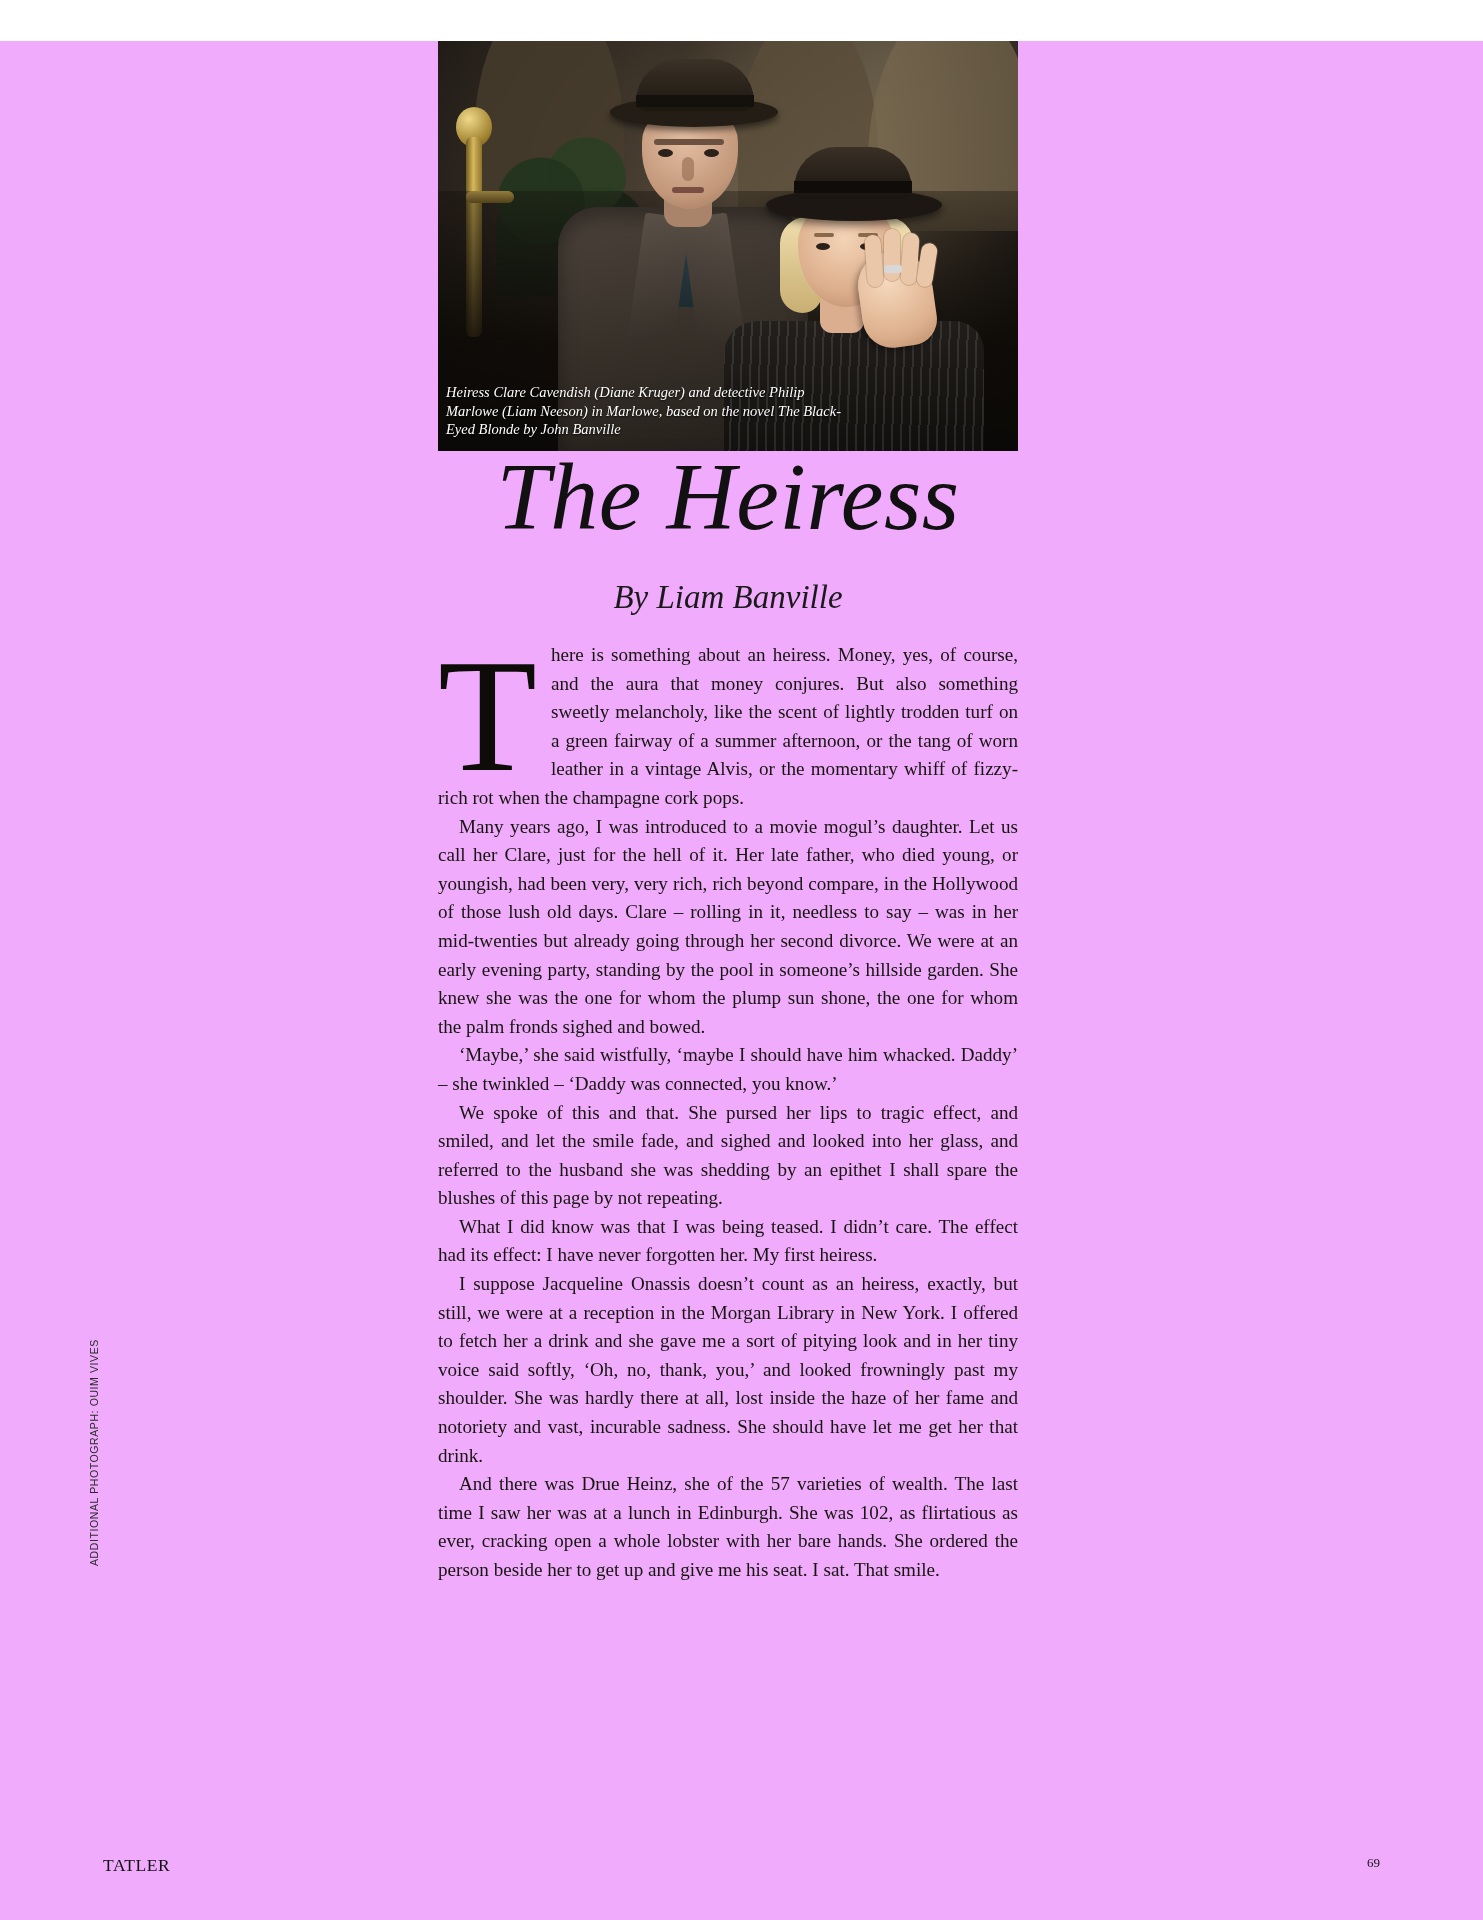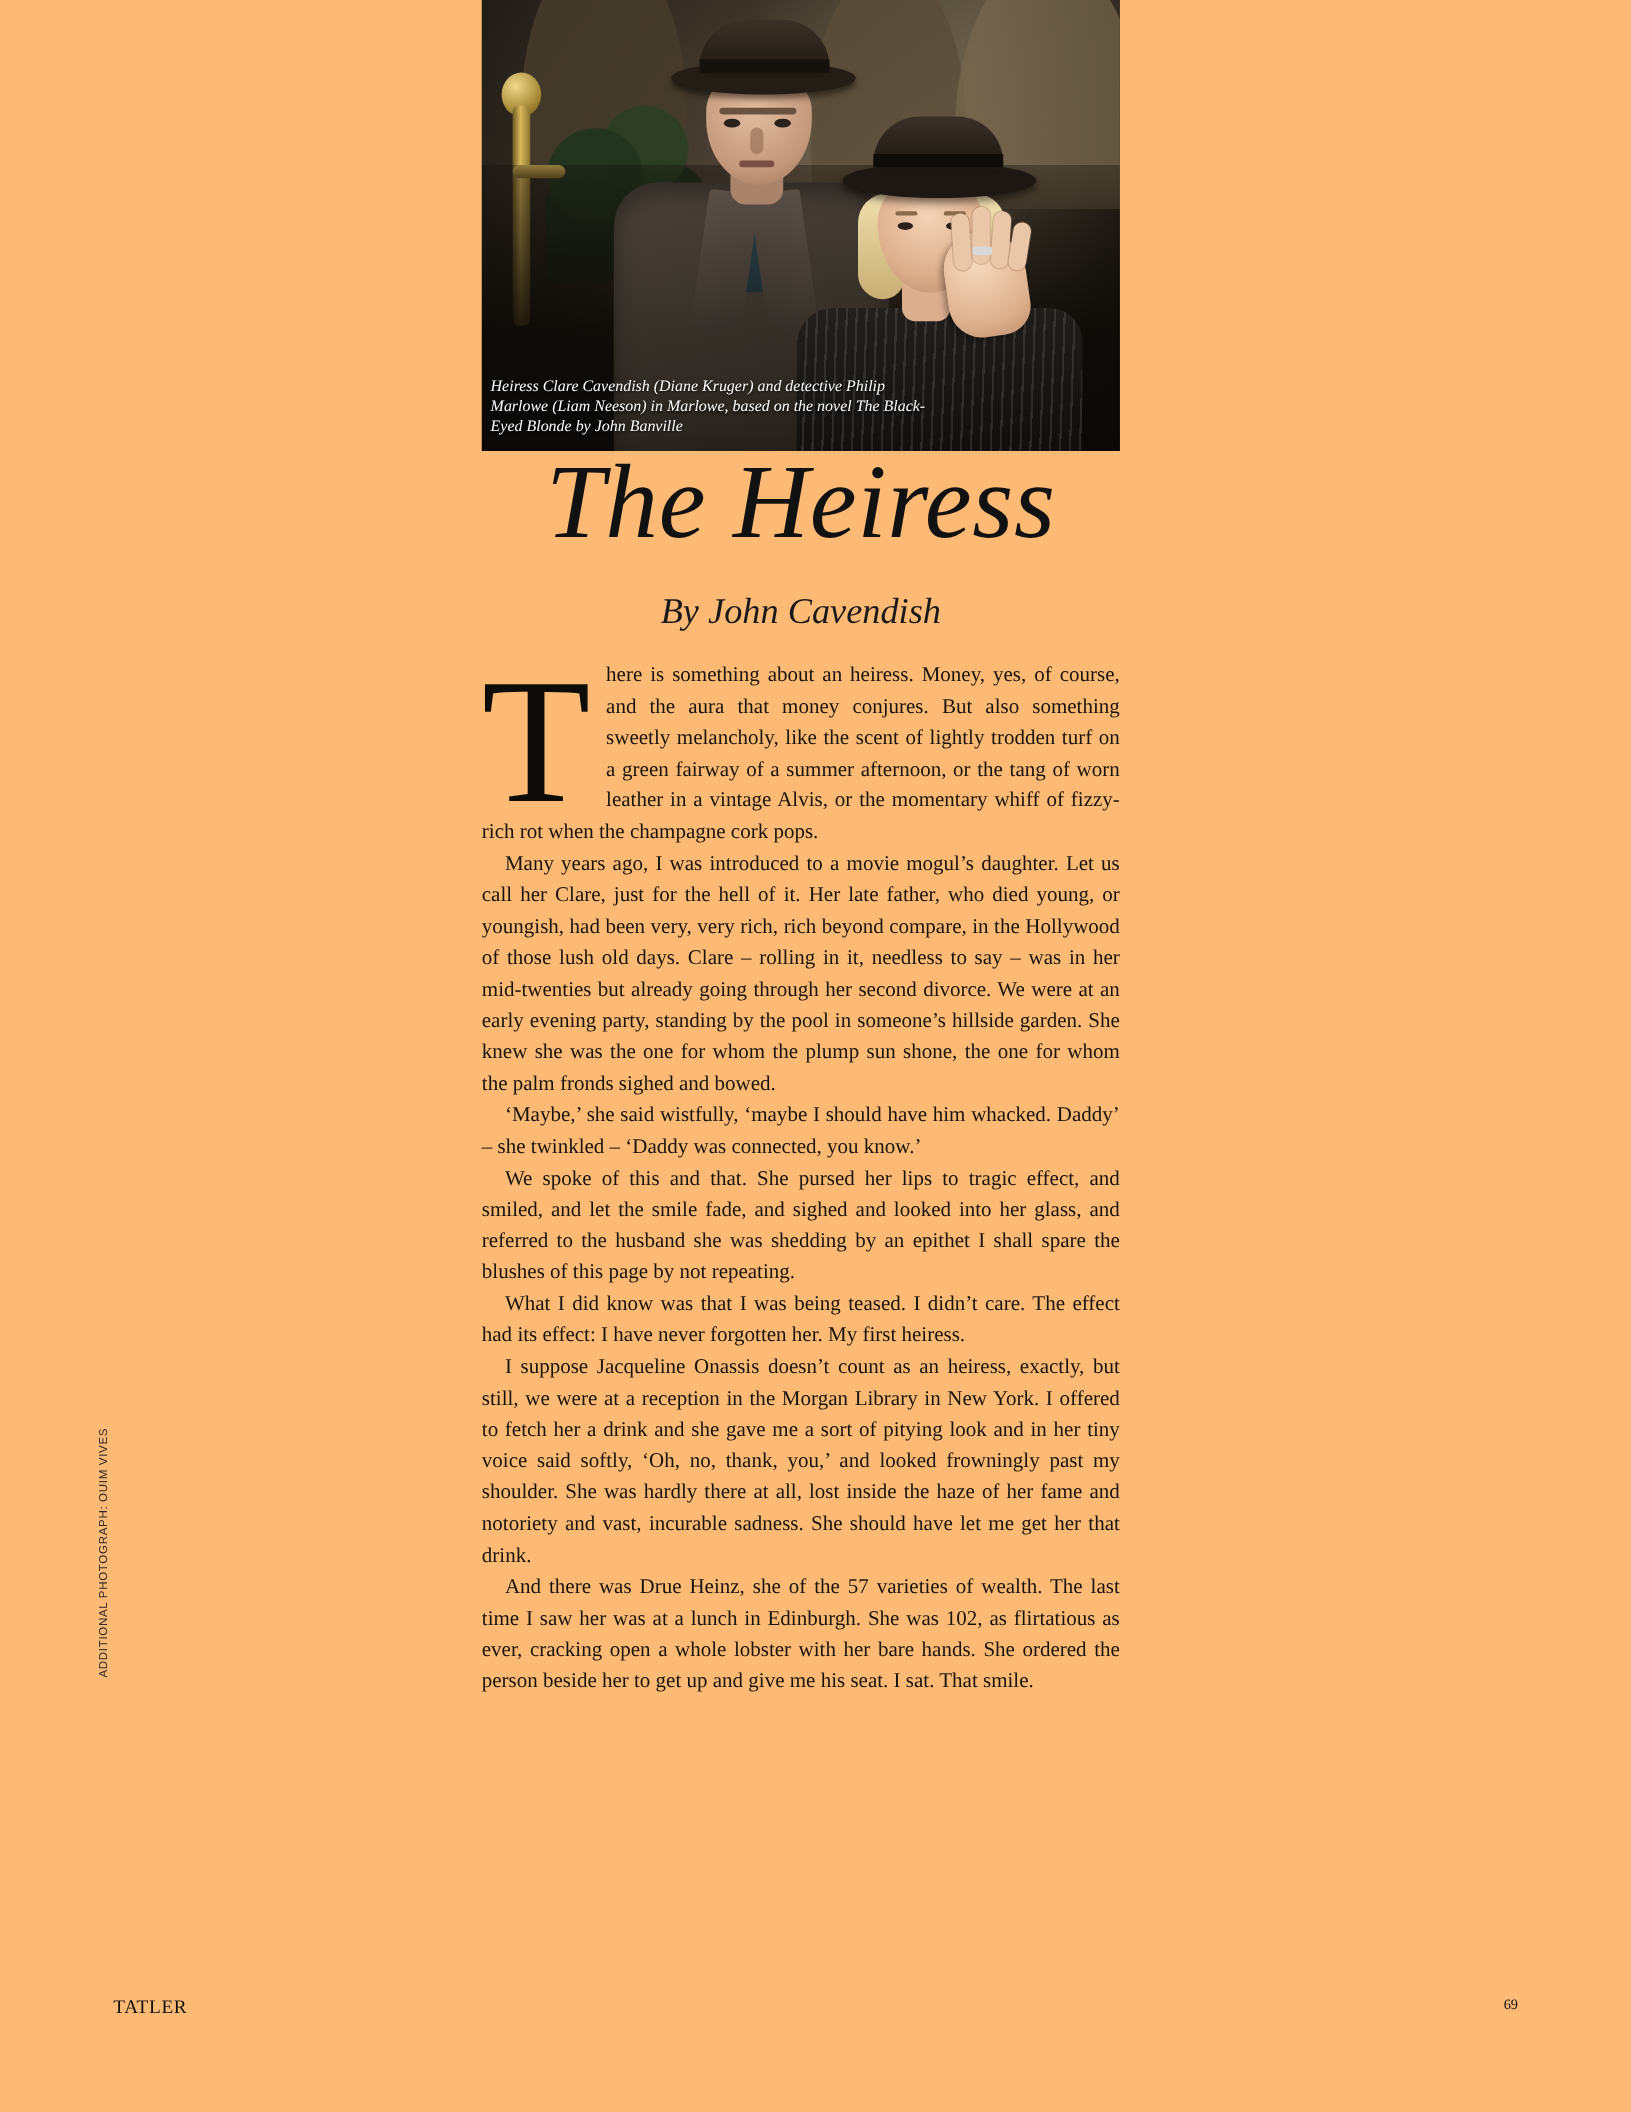--- a/index.html
+++ b/index.html
@@ -13,21 +13,22 @@
     position: relative;
     font-family: "Liberation Serif", serif;
     color: #1a1a1a;
     overflow: hidden;
   }
 
   
   .page {
     position: absolute;
     inset: 0;
-    background: #fdba74;
+    background: #f0abfc;
+    margin-top: 41px;
   }
 
   
   .photo-block {
     position: absolute;
     left: 438px;
     top: 0px;
     width: 580px;
     height: 410px;
     overflow: hidden;
@@ -360,21 +361,21 @@
       <div class="finger f2"></div>
       <div class="finger f3"></div>
       <div class="finger f4"></div>
       <div class="ring"></div>
     </div>
 
     <div class="photo-caption">Heiress Clare Cavendish (Diane Kruger) and detective Philip Marlowe (Liam Neeson) in Marlowe, based on the novel The Black-Eyed Blonde by John Banville</div>
   </div>
 
   <div class="title">The Heiress</div>
-  <div class="byline">By John Cavendish</div>
+  <div class="byline">By Liam Banville</div>
 
   <div class="column">
     <p class="first">
       <span class="dropcap">T</span><span>here is something about an heiress. Money, yes, of course, and the aura that money conjures. But also something sweetly melancholy, like the scent of lightly trodden turf on a green fairway of a summer afternoon, or the tang of worn leather in a vintage Alvis, or the momentary whiff of fizzy-rich rot when the champagne cork pops.</span>
     </p>
     <p>Many years ago, I was introduced to a movie mogul’s daughter. Let us call her Clare, just for the hell of it. Her late father, who died young, or youngish, had been very, very rich, rich beyond compare, in the Hollywood of those lush old days. Clare – rolling in it, needless to say – was in her mid-twenties but already going through her second divorce. We were at an early evening party, standing by the pool in someone’s hillside garden. She knew she was the one for whom the plump sun shone, the one for whom the palm fronds sighed and bowed.</p>
     <p>‘Maybe,’ she said wistfully, ‘maybe I should have him whacked. Daddy’ – she twinkled – ‘Daddy was connected, you know.’</p>
     <p>We spoke of this and that. She pursed her lips to tragic effect, and smiled, and let the smile fade, and sighed and looked into her glass, and referred to the husband she was shedding by an epithet I shall spare the blushes of this page by not repeating.</p>
     <p>What I did know was that I was being teased. I didn’t care. The effect had its effect: I have never forgotten her. My first heiress.</p>
     <p>I suppose Jacqueline Onassis doesn’t count as an heiress, exactly, but still, we were at a reception in the Morgan Library in New York. I offered to fetch her a drink and she gave me a sort of pitying look and in her tiny voice said softly, ‘Oh, no, thank, you,’ and looked frowningly past my shoulder. She was hardly there at all, lost inside the haze of her fame and notoriety and vast, incurable sadness. She should have let me get her that drink.</p>

